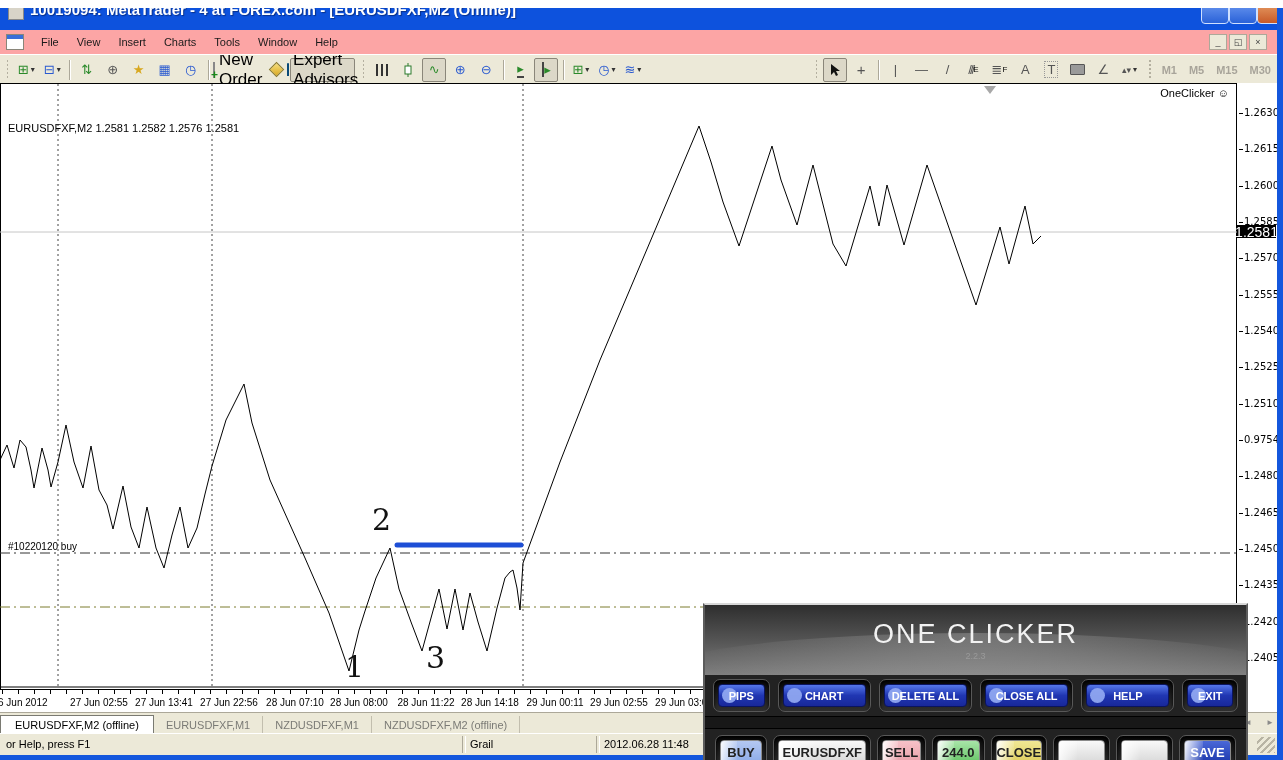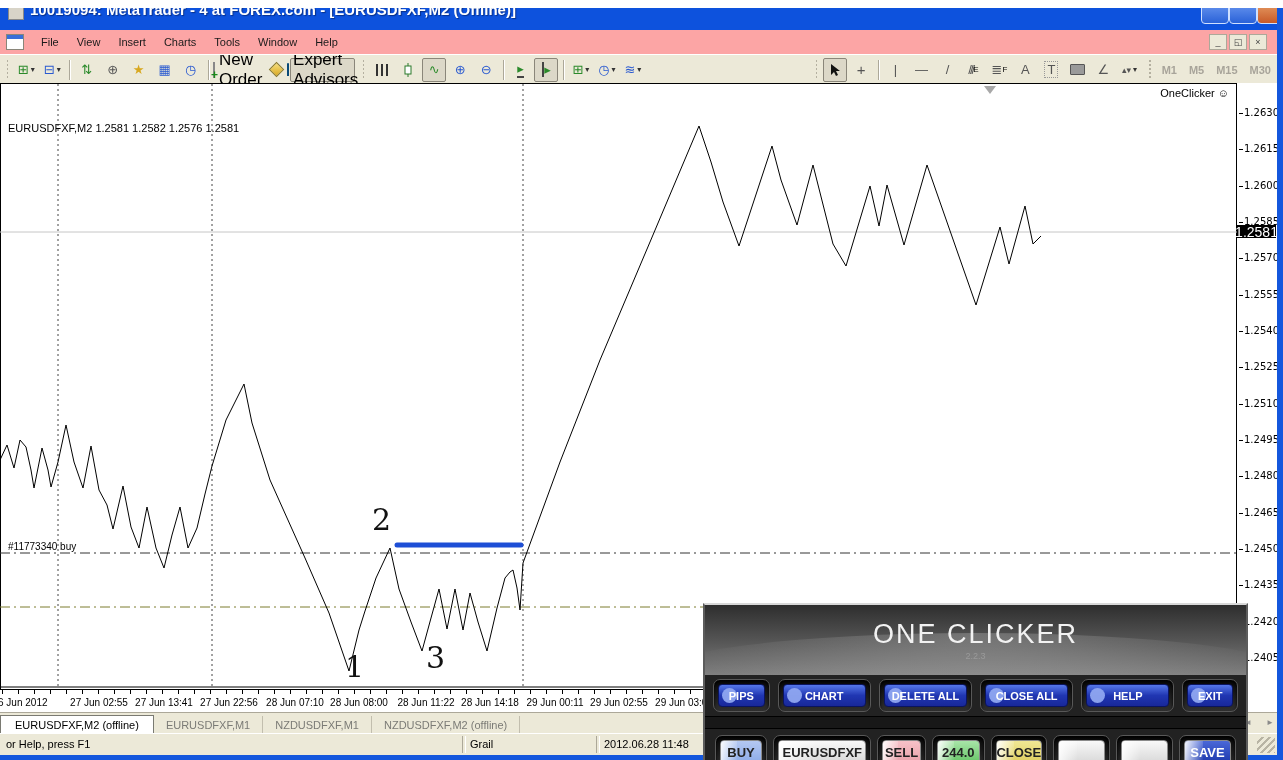--- a/index.html
+++ b/index.html
@@ -270,21 +270,21 @@
       <line x1="523" y1="84" x2="523" y2="689" stroke="#444" stroke-width="1" stroke-dasharray="2 3"></line>
       <line x1="0" y1="553" x2="1237" y2="553" stroke="#333333" stroke-width="1" stroke-dasharray="10 4 2 4"></line>
       <line x1="0" y1="607" x2="1237" y2="607" stroke="#7c7c2e" stroke-width="1" stroke-dasharray="10 4 2 4"></line>
       <polyline points="0,460 7,445 14,468 20,440 26,447 31,470 34,488 42,448 48,470 51,487 58,462 66,425 74,462 83,488 91,446 99,490 107,505 113,529 123,486 131,527 139,548 147,507 156,548 164,568 172,535 180,507 188,548 197,528 205,494 212,466 226,420 244,384 252,423 270,480 305,558 329,613 349,671 359,630 365,611 376,578 390,548 399,589 411,622 422,651 431,618 439,589 447,629 455,589 463,630 470,593 478,622 487,651 497,608 505,578 510,572 513,570 517,588 520,610 523,563 560,462 600,360 650,242 699,126 711,162 723,202 739,246 772,146 781,180 797,225 813,165 833,244 846,266 870,186 879,226 887,185 904,245 927,165 976,305 1000,227 1009,264 1025,206 1033,244 1041,236" fill="none" stroke="#000" stroke-width="1" stroke-linejoin="round"></polyline>
       <line x1="397" y1="545" x2="521" y2="545" stroke="#1e4fd6" stroke-width="5" stroke-linecap="round"></line>
       <polygon points="984,86 996,86 990,94" fill="#a8a8a8"></polygon>
       <line x1="0" y1="687" x2="1237" y2="687" stroke="#000" stroke-width="1"></line>
     </svg>
   <span id="ohlc-label">EURUSDFXF,M2  1.2581 1.2582 1.2576 1.2581</span>
   <span id="oneclicker-label">OneClicker ☺</span>
-  <span id="order-line-label">#11773340 buy</span>
+  <span id="order-line-label">#10220120 buy</span>
   <div id="wave-labels">
       <div class="wave-label" style="left: 372px; top: 422px;">2</div>
       <div class="wave-label" style="left: 345px; top: 569px;">1</div>
       <div class="wave-label" style="left: 426px; top: 560px;">3</div>
     </div>
   <div id="price-axis">
       <div class="price-tick" style="top: 30px;"></div>
       <div class="price-label" style="top: 24px;">1.2630</div>
       <div class="price-tick" style="top: 66.33px;"></div>
       <div class="price-label" style="top: 60.33px;">1.2615</div>
@@ -296,21 +296,21 @@
       <div class="price-label" style="top: 169.32px;">1.2570</div>
       <div class="price-tick" style="top: 211.65px;"></div>
       <div class="price-label" style="top: 205.65px;">1.2555</div>
       <div class="price-tick" style="top: 247.98px;"></div>
       <div class="price-label" style="top: 241.98px;">1.2540</div>
       <div class="price-tick" style="top: 284.31px;"></div>
       <div class="price-label" style="top: 278.31px;">1.2525</div>
       <div class="price-tick" style="top: 320.64px;"></div>
       <div class="price-label" style="top: 314.64px;">1.2510</div>
       <div class="price-tick" style="top: 356.97px;"></div>
-      <div class="price-label" style="top: 350.97px;">1.2495</div>
+      <div class="price-label" style="top: 350.97px;">0.9754</div>
       <div class="price-tick" style="top: 393.3px;"></div>
       <div class="price-label" style="top: 387.3px;">1.2480</div>
       <div class="price-tick" style="top: 429.63px;"></div>
       <div class="price-label" style="top: 423.63px;">1.2465</div>
       <div class="price-tick" style="top: 465.96px;"></div>
       <div class="price-label" style="top: 459.96px;">1.2450</div>
       <div class="price-tick" style="top: 502.29px;"></div>
       <div class="price-label" style="top: 496.29px;">1.2435</div>
       <div class="price-tick" style="top: 538.62px;"></div>
       <div class="price-label" style="top: 532.62px;">1.2420</div>

